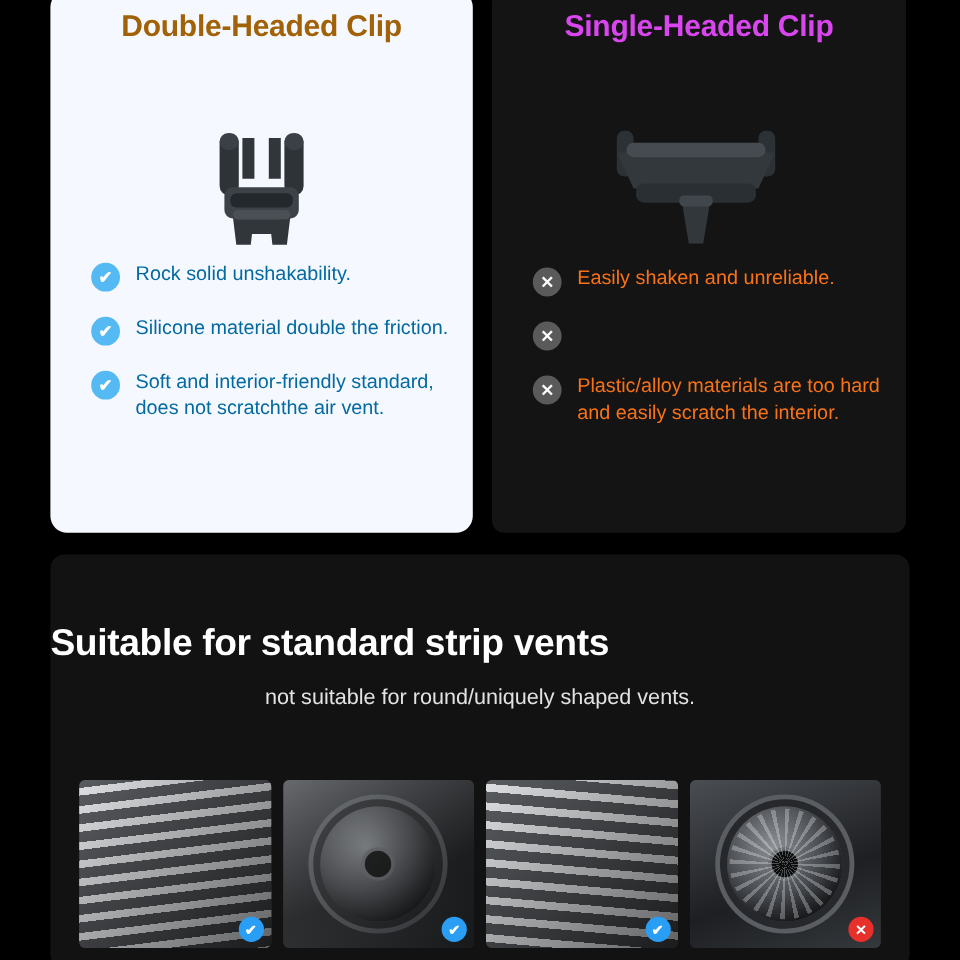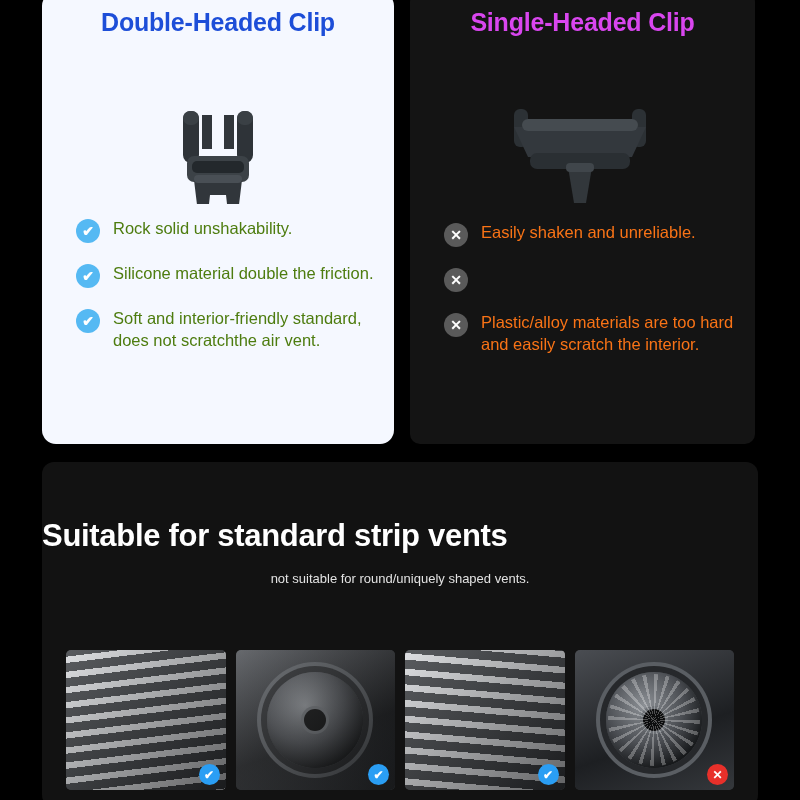--- a/index.html
+++ b/index.html
@@ -56,21 +56,21 @@
     box-sizing: border-box;
     padding: 16px 0 0 0;
   }
 
   .panel-title {
     text-align: center;
     font-size: 25px;
     font-weight: bold;
     letter-spacing: -0.2px;
   }
-  .title-blue { color: #1d4ed8; }
+  .title-blue { color: #a16207; }
   .title-white { color: #d946ef; }
 
   
   .clip-art-left {
     position: relative;
     width: 100%;
     height: 155px;
     margin-top: 12px;
   }
   .clip-art-right {
@@ -108,21 +108,21 @@
     font-weight: bold;
   }
   .badge-check { background: #55b9f3; }
   .badge-x { background: #5a5a5a; }
 
   .feature-text {
     font-size: 16.5px;
     line-height: 1.32;
     max-width: 262px;
   }
-  .text-dark { color: #4d7c0f; }
+  .text-dark { color: #0369a1; }
   .text-gray { color: #f97316; }
 
   
   .bottom-card {
     position: absolute;
     left: 42px;
     top: 462px;
     width: 716px;
     height: 345px;
     background: #121212;
@@ -131,21 +131,21 @@
     padding-top: 56px;
   }
   .bottom-title {
     font-size: 31px;
     font-weight: bold;
     color: #ffffff;
     letter-spacing: -0.3px;
   }
   .bottom-sub {
     text-align: center;
-    font-size: 13px;
+    font-size: 18px;
     color: #e2e2e2;
     margin-top: 17px;
   }
 
   .vent-row {
     position: absolute;
     top: 188px;
     left: 24px;
     width: 668px;
     display: flex;

